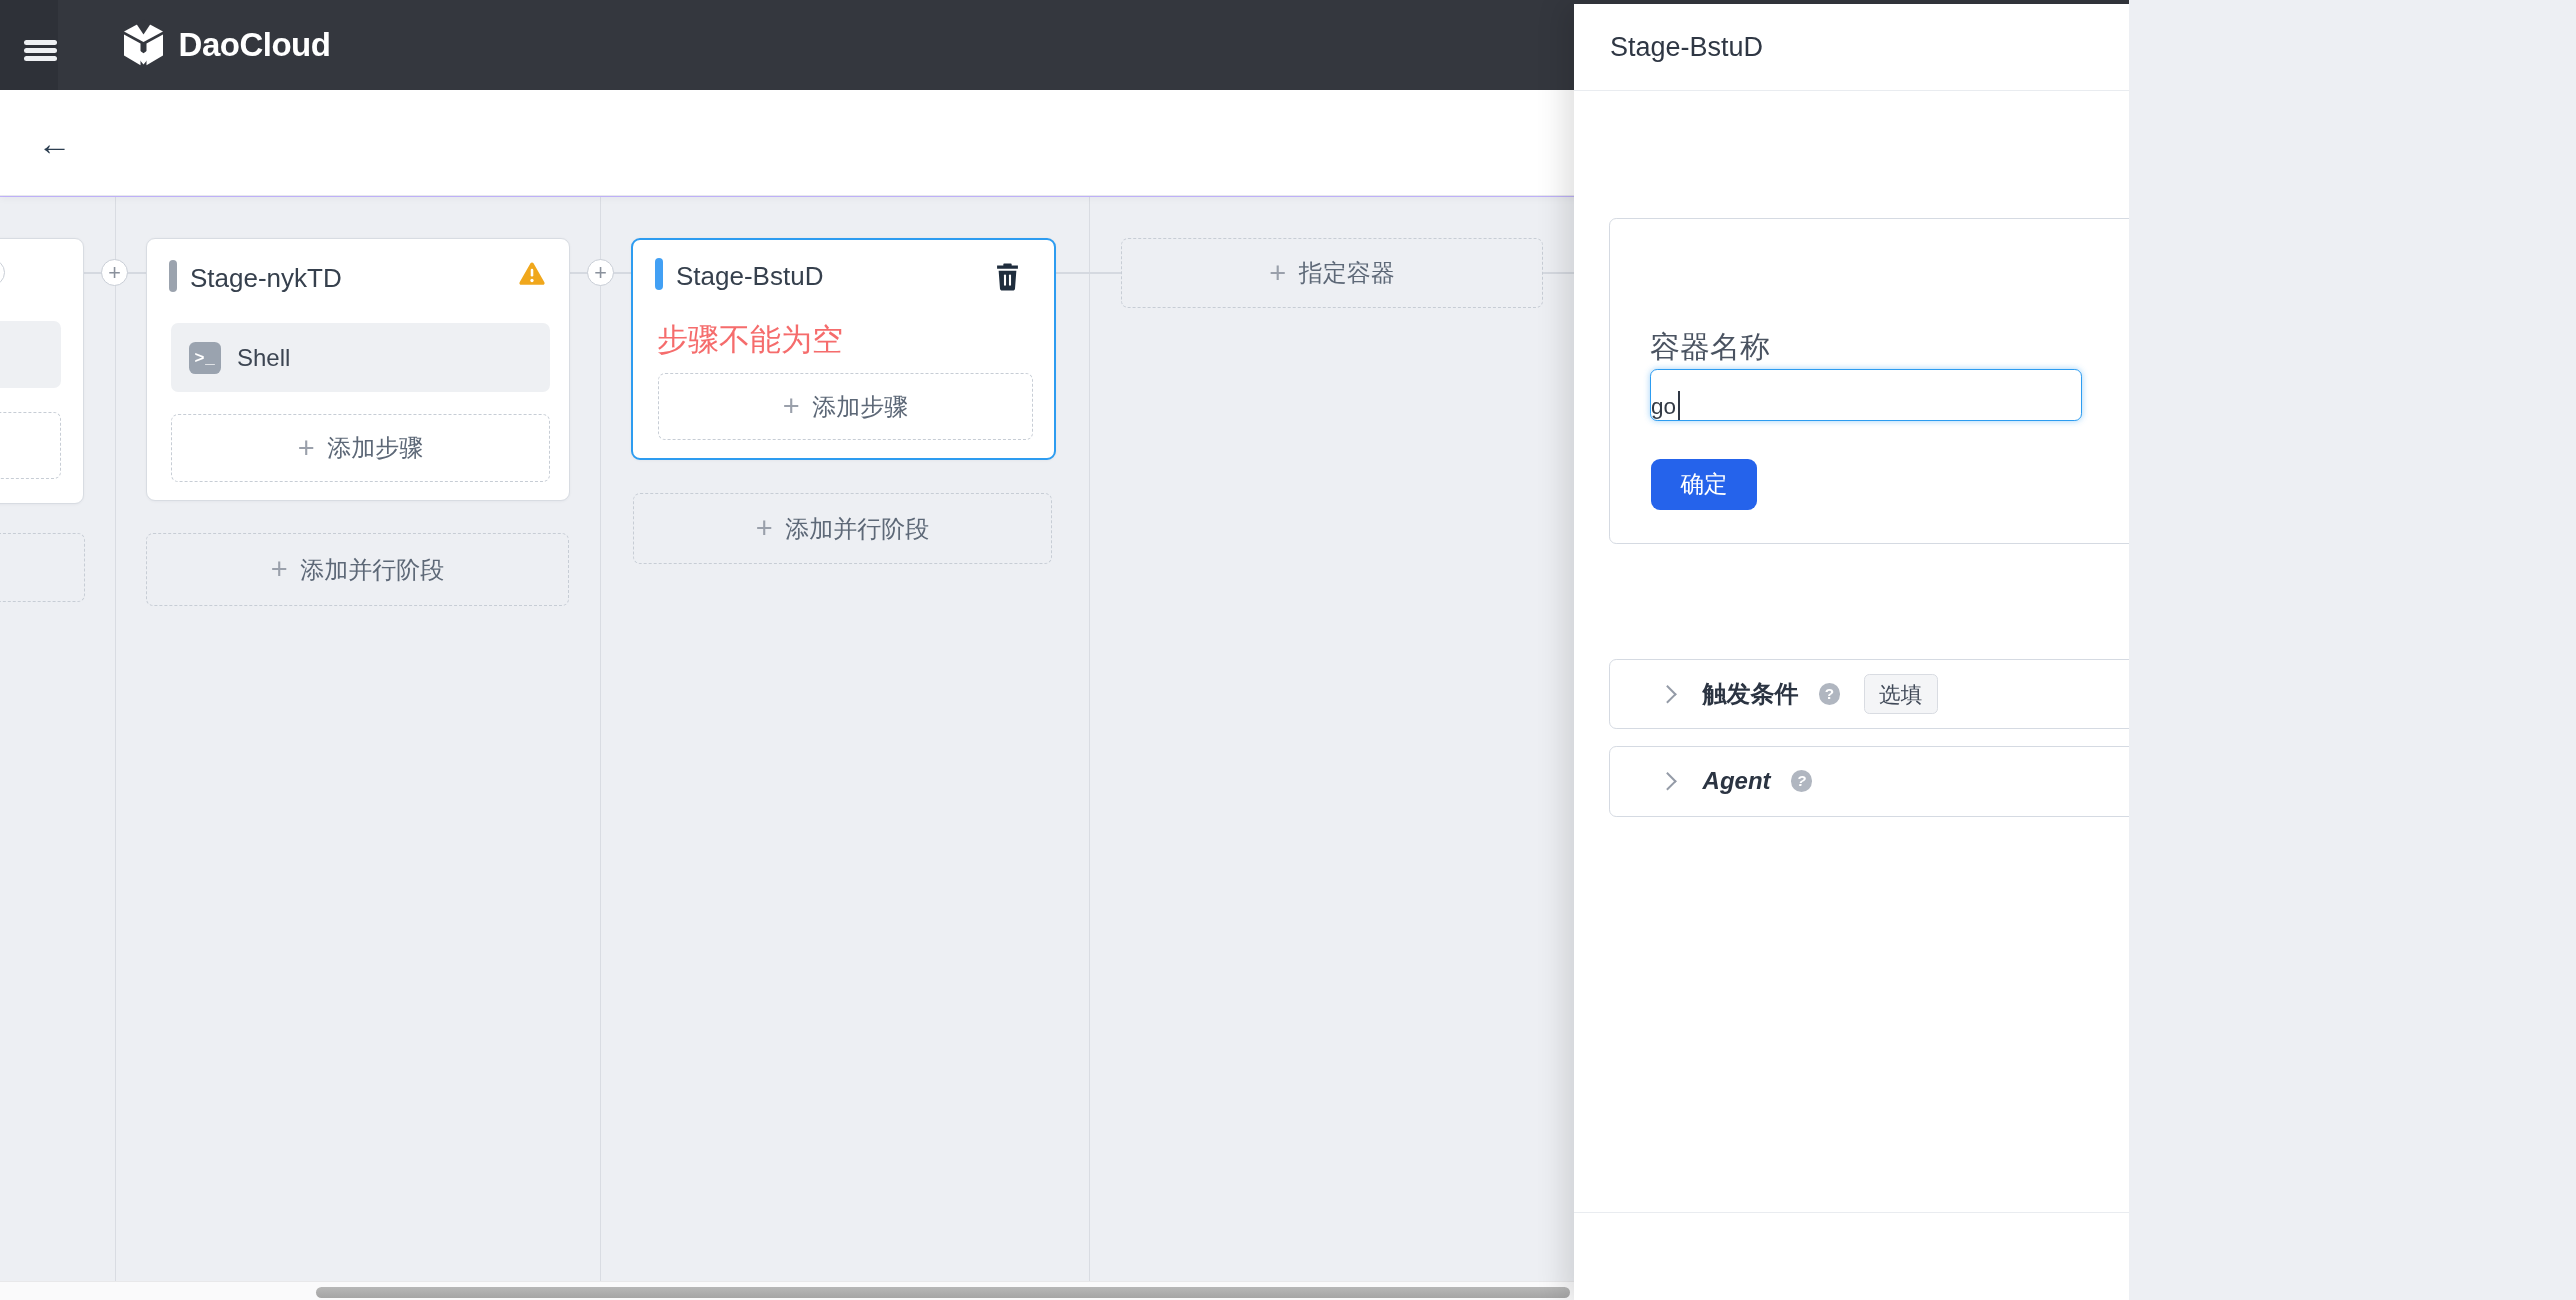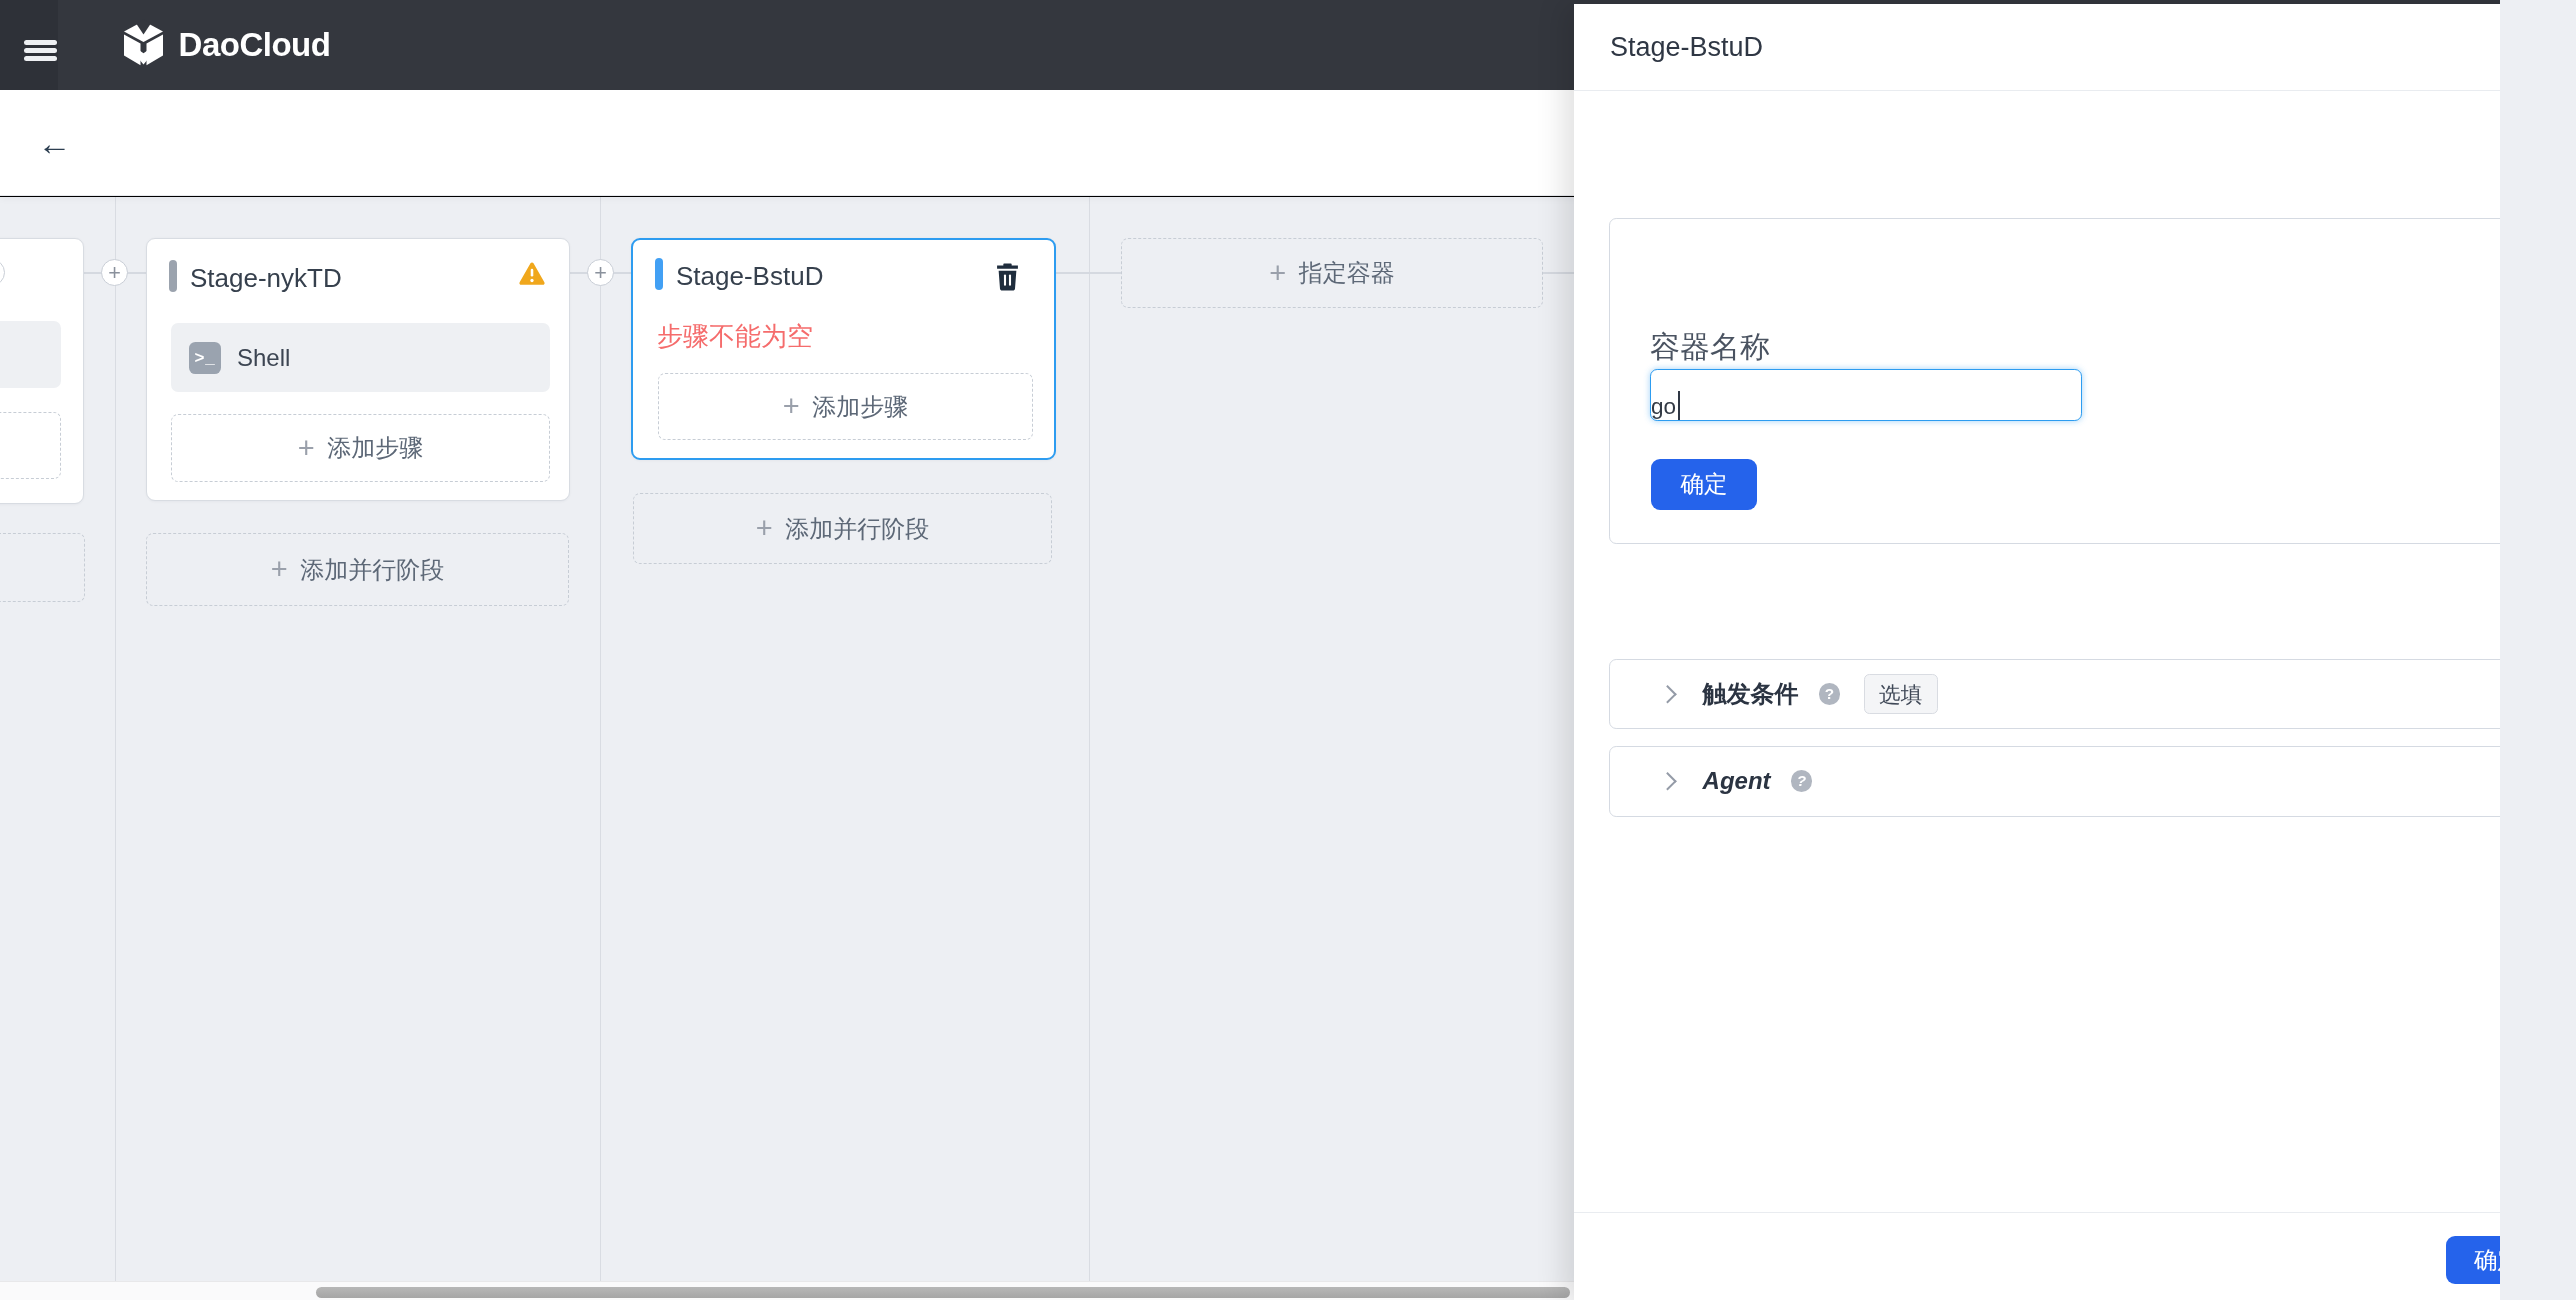--- a/index.html
+++ b/index.html
@@ -1,18 +1,18 @@
 <!DOCTYPE html>
 <html style="font-size:14.4px"><head>
 <meta charset="utf-8">
 <style>
   * { margin:0; padding:0; box-sizing:border-box; }
   html,body { width:2576px; height:1301px; }
   body { font-family:"Liberation Sans","DejaVu Sans",sans-serif; background:#edeff3; overflow:hidden; }
-  .page { position:relative; width:2500px; height:1301px; overflow:hidden; background:#000000; }
+  .page { position:relative; width:2129px; height:1301px; overflow:hidden; background:#c4b5fd; }
 
   
   .topbar { position:absolute; left:0; top:0; width:2576px; height:90px; background:#34373e; z-index:2; }
   .menu-btn { position:absolute; left:0; top:0; width:58px; height:90px; background:#2e3138; cursor:pointer; }
   .menu-btn i { position:absolute; left:23.5px; width:33px; height:4.5px; border-radius:2.7px; background:#eef0f3; }
   .menu-btn i:nth-child(1){ top:40px; } .menu-btn i:nth-child(2){ top:48px; } .menu-btn i:nth-child(3){ top:56px; }
   .logo { position:absolute; left:121px; top:0; height:90px; display:flex; align-items:center; gap:12.6px; }
   .logo-text { color:#ffffff; font-size:33px; font-weight:bold; letter-spacing:-0.5px; }
 
   
@@ -36,21 +36,21 @@
   .stage-bar { position:absolute; width:8px; height:32px; border-radius:4.5px; }
   .stage-title { position:absolute; font-size:26px; font-weight:500; color:#36404d; }
   .step-row { position:absolute; background:#eef0f3; border-radius:7.2px; display:flex; align-items:center; cursor:pointer; }
   .term-tile { width:32px; height:32px; margin-left:18px; border-radius:6.3px; background:#9aa3af; color:#ffffff;
                font-weight:bold; font-size:17px; display:flex; align-items:center; justify-content:center; letter-spacing:0.9px; }
   .step-label { margin-left:16px; font-size:24px; color:#3c4552; }
   .dashed-btn { position:absolute; border:1.8px dashed #c7cdd5; border-radius:7.2px; background:transparent;
                 display:flex; align-items:center; justify-content:center; gap:12.6px; cursor:pointer; }
   .dashed-btn .plus { font-size:29px; color:#9aa0ab; line-height:1; }
   .dashed-btn .lbl { font-size:24px; color:#5d6877; }
-  .error-text { position:absolute; font-size:26px; color:#f56c6c; }
+  .error-text { position:absolute; font-size:31px; color:#f56c6c; }
   .trash-btn { position:absolute; cursor:pointer; }
 
   
   .scroll-strip { position:absolute; left:0; top:1281px; width:2576px; height:20px; background:#fafafb;
                   border-top:0.9px solid #e8e8ea; z-index:2; }
   .scroll-thumb { position:absolute; left:316px; top:4.5px; width:1254px; height:11.7px; border-radius:6.3px;
                   background:linear-gradient(#b7b7b7,#a5a5a5); cursor:pointer; }
 
   
   .drawer { position:absolute; left:1574px; top:3.6px; width:1002px; height:1297px; background:#ffffff;

